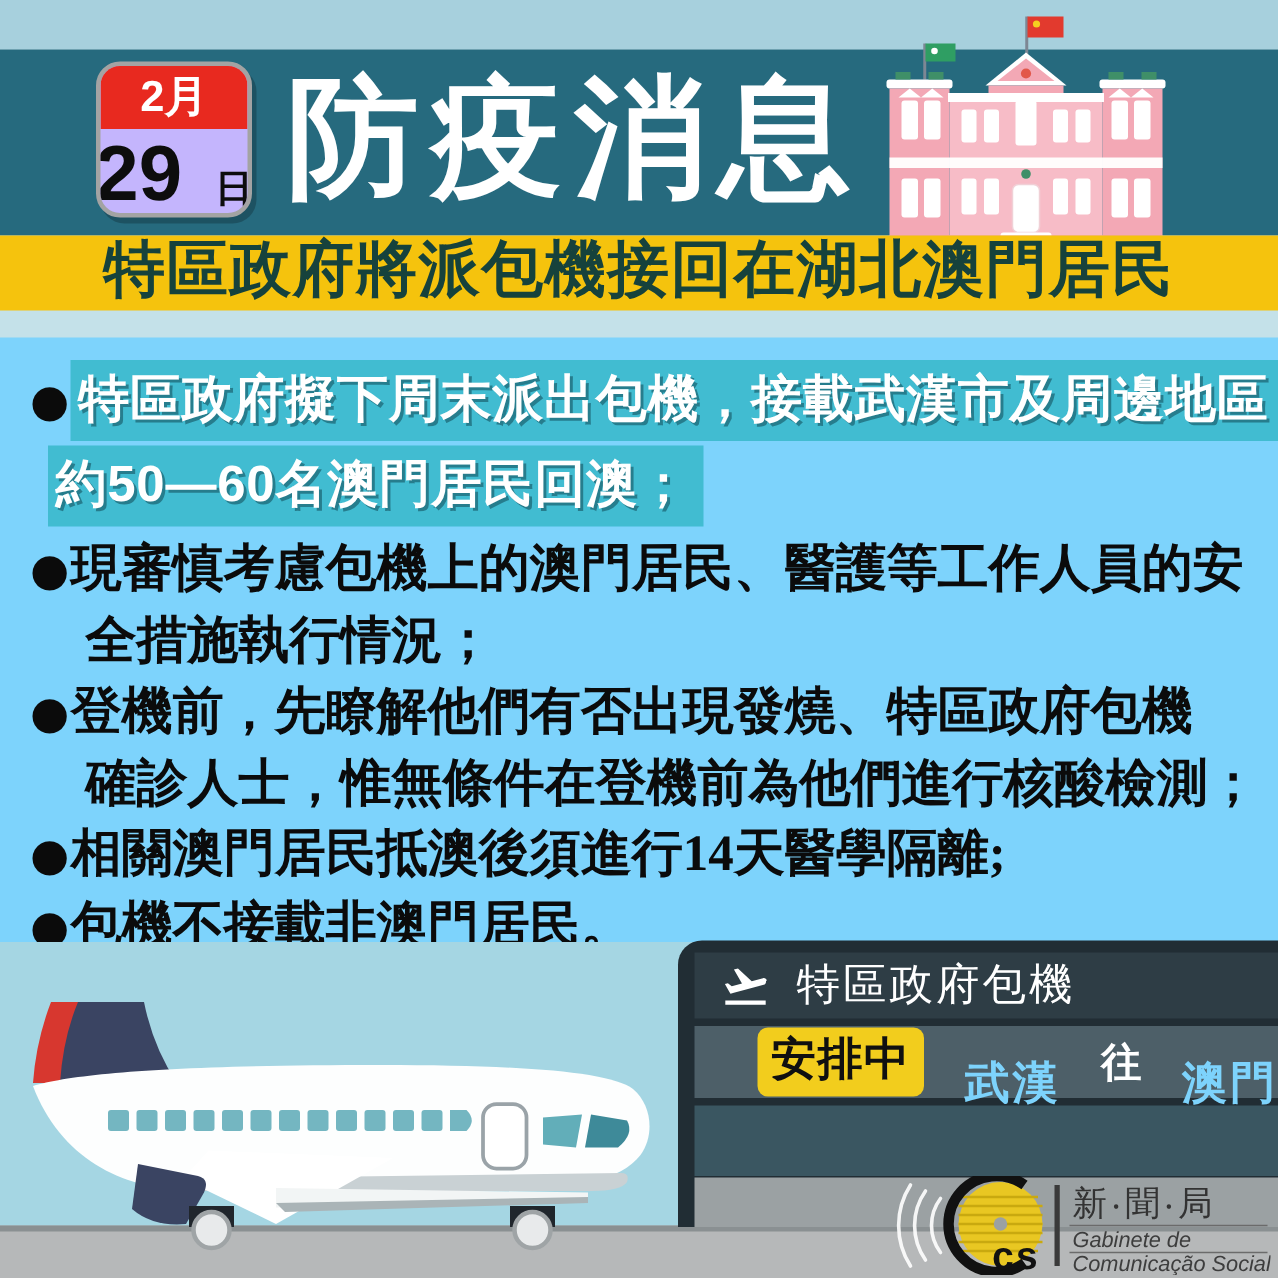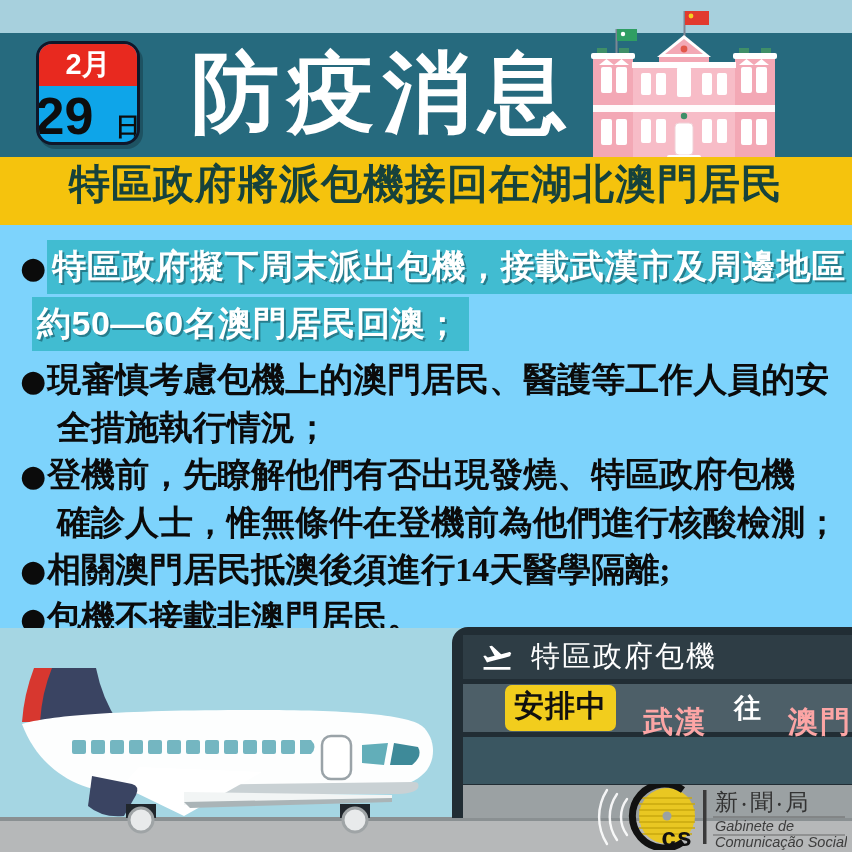--- a/index.html
+++ b/index.html
@@ -3,37 +3,37 @@
 <meta charset="utf-8">
 <style>
   html,body{margin:0;padding:0;}
   body{width:852px;height:852px;position:relative;overflow:hidden;
        font-family:"Liberation Sans",sans-serif;background:#c4e1e9;}
   .stage{position:absolute;inset:0;}
 
   
   .top-strip{position:absolute;top:0;left:0;right:0;height:33px;background:#a7d0dd;}
   .header{position:absolute;top:33px;left:0;right:0;height:124px;background:#266a7e;}
-  .calendar{position:absolute;left:36px;top:8px;width:104px;height:104px;background:#0ea5e9;
-            border-radius:16px;border:3px solid #0f172a;box-shadow:3px 4px 0 rgba(0,0,0,.22);
+  .calendar{position:absolute;left:64px;top:8px;width:104px;height:104px;background:#c4b5fd;
+            border-radius:16px;border:3px solid #a3a3a3;box-shadow:3px 4px 0 rgba(0,0,0,.22);
             overflow:hidden;box-sizing:border-box;}
   .calendar-top{height:42px;background:#e8291f;color:#fff;display:flex;align-items:center;
             justify-content:center;font-size:29px;font-weight:bold;}
   .calendar-bottom{height:56px;display:flex;align-items:flex-end;justify-content:center;
             color:#0d0d0d;padding-bottom:4px;gap:20px;}
   .cal-day{font-size:52px;font-weight:bold;line-height:1;}
   .cal-suffix{font-size:25px;font-weight:bold;line-height:1;margin-left:2px;margin-bottom:3px;}
   .main-title{position:absolute;left:178px;top:2px;width:410px;text-align:center;color:#fff;
             font-family:"Liberation Serif","DejaVu Serif",serif;font-weight:bold;
             font-size:88px;line-height:118px;letter-spacing:8px;white-space:nowrap;}
   .building{position:absolute;right:73px;top:-26px;}
 
   
-  .banner{position:absolute;top:157px;left:0;right:0;height:68px;background:#f5c30d;
-          display:flex;align-items:flex-start;justify-content:center;}
+  .banner{position:absolute;top:157px;left:0;right:0;height:50px;background:#f5c30d;
+          display:flex;align-items:flex-end;justify-content:center;}
   .banner-text{color:#16423c;font-size:41px;font-weight:bold;letter-spacing:1px;white-space:nowrap;}
 
   
   .bodyzone{position:absolute;top:225px;left:0;right:0;height:403px;background:#7dd3fc;
             padding:15px 4px 0 20px;box-sizing:border-box;}
   .bullet{color:#0b0b0b;font-family:"Liberation Serif","DejaVu Serif",serif;
           font-size:34px;line-height:47px;font-weight:600;white-space:nowrap;}
   .dot{font-family:"DejaVu Sans",sans-serif;font-size:30px;margin-right:1px;}
   .line2{margin-left:37px;}
   .bullet-hl{font-family:"Liberation Sans",sans-serif;font-weight:bold;line-height:44px;
@@ -49,21 +49,21 @@
   .plane{position:absolute;left:14px;bottom:16px;z-index:2;}
 
   .board{position:absolute;right:0;top:-1px;width:400px;height:191px;background:#212d34;
          border-radius:16px 0 0 0;box-sizing:border-box;padding:8px 0 0 11px;z-index:3;
          display:flex;flex-direction:column;}
   .board-row1{height:44px;background:#2e3d45;display:flex;align-items:center;gap:15px;
               padding-left:15px;color:#fff;font-size:29px;letter-spacing:2px;}
   .board-row2{height:48px;background:#4d5f68;display:flex;align-items:center;gap:27px;
               padding-left:11px;font-size:30px;font-weight:bold;margin-top:5px;justify-content:flex-end;}
   .badge{background:#f2cd1d;color:#101010;padding:1px 9px 4px;border-radius:7px;letter-spacing:1px;}
-  .city{color:#fca5a5;letter-spacing:2px;margin-top:28px;}
+  .city{color:#7dd3fc;letter-spacing:2px;margin-top:28px;}
   .conn{color:#fff;font-weight:600;font-size:27px;}
   .board-row3{height:47px;background:#3a5661;margin-top:5px;}
   .board-row4{flex:1;background:#9ba1a3;margin-top:1px;}
 
   .gcs{position:absolute;right:5px;bottom:2px;z-index:5;}
 </style>
 </head>
 <body>
 
 <div class="stage">

